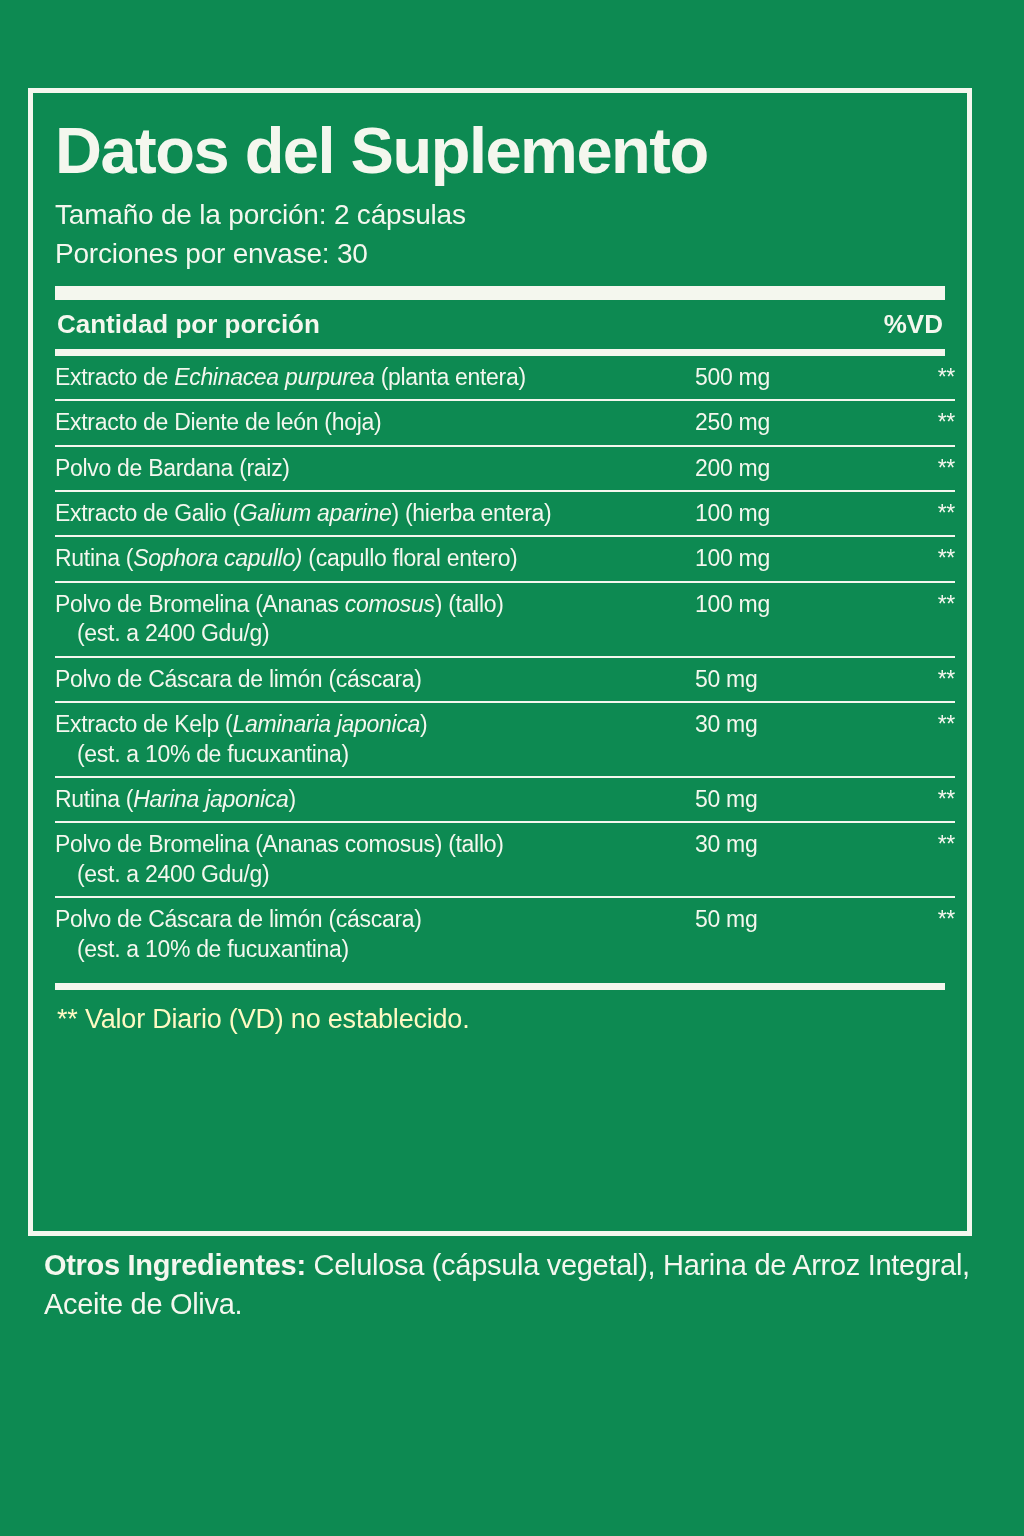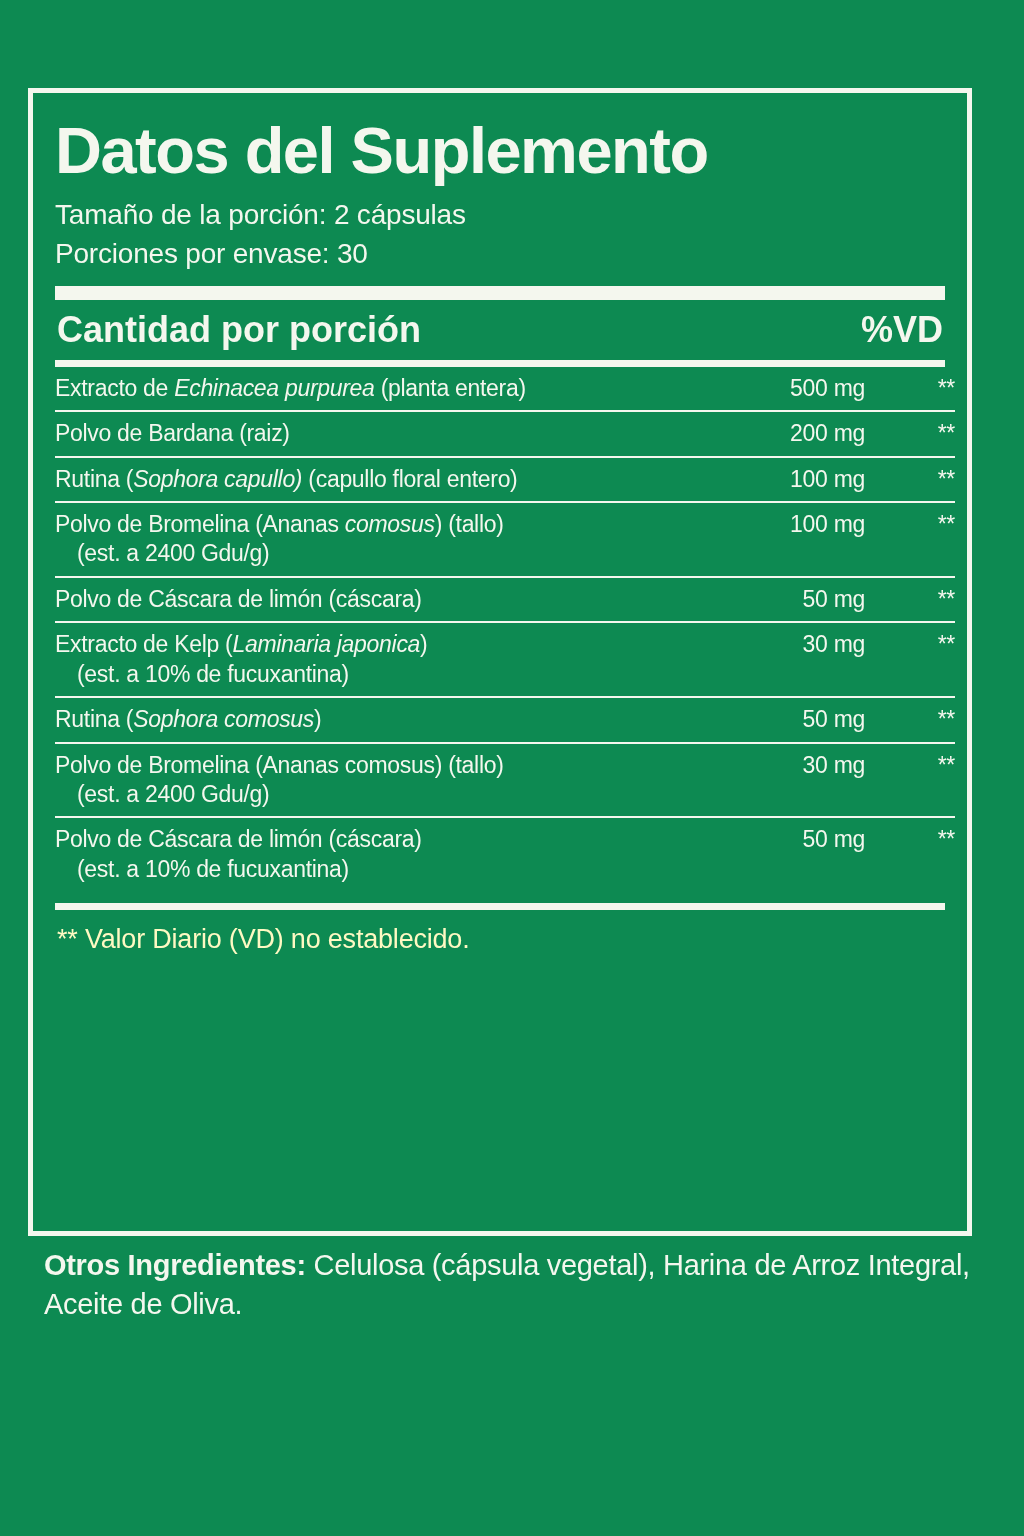--- a/index.html
+++ b/index.html
@@ -53,21 +53,21 @@
   .rule-medium {
     height: 7px;
     background: #f4f7ee;
     margin: 0;
   }
 
   .amount-header {
     display: flex;
     align-items: baseline;
     justify-content: space-between;
-    font-size: 36px;
+    font-size: 26px;
     font-weight: bold;
     padding: 9px 2px 9px 2px;
     color: #f4f7ee;
   }
 
   table.facts {
     width: 100%;
     border-collapse: collapse;
     table-layout: fixed;
   }
@@ -76,21 +76,21 @@
     padding: 7px 0 7px 0;
     color: #f4f7ee;
     font-size: 23px;
     line-height: 1.28;
     letter-spacing: -0.3px;
   }
   table.facts tr + tr td {
     border-top: 2px solid #f4f7ee;
   }
   td.name { width: 640px; padding-right: 6px; }
-  td.amt  { width: 170px; font-size: 28px; text-align: right; }
+  td.amt  { width: 170px; font-size: 28px; }
   td.dv   { width: 90px; text-align: right; font-size: 24px; padding-top: 6px; }
   .sub {
     display: block;
     padding-left: 22px;
   }
   .ital { font-style: italic; }
 
   .footnote {
     font-size: 27px;
     padding: 14px 2px 0 2px;
@@ -134,29 +134,43 @@
       <tbody>
 
         <tr>
           <td class="name">
             <span>Extracto de </span><span class="ital">Echinacea purpurea</span><span> (planta entera)</span>
           </td>
           <td class="amt">500 mg</td>
           <td class="dv">**</td>
         </tr>
 
+        <tr>
+          <td class="name">
+            <span>Extracto de Diente de león (hoja)</span><span class="ital"></span><span></span>
+          </td>
+          <td class="amt">250 mg</td>
+          <td class="dv">**</td>
+        </tr>
 
         <tr>
           <td class="name">
             <span>Polvo de Bardana (raiz)</span><span class="ital"></span><span></span>
           </td>
           <td class="amt">200 mg</td>
           <td class="dv">**</td>
         </tr>
 
+        <tr>
+          <td class="name">
+            <span>Extracto de Galio (</span><span class="ital">Galium aparine</span><span>) (hierba entera)</span>
+          </td>
+          <td class="amt">100 mg</td>
+          <td class="dv">**</td>
+        </tr>
 
         <tr>
           <td class="name">
             <span>Rutina (</span><span class="ital">Sophora capullo)</span><span> (capullo floral entero)</span>
           </td>
           <td class="amt">100 mg</td>
           <td class="dv">**</td>
         </tr>
 
         <tr>
@@ -180,21 +194,21 @@
           <td class="name">
             <span>Extracto de Kelp (</span><span class="ital">Laminaria japonica</span><span>)</span>
             <span class="sub">(est. a 10% de fucuxantina)</span>
           </td>
           <td class="amt">30 mg</td>
           <td class="dv">**</td>
         </tr>
 
         <tr>
           <td class="name">
-            <span>Rutina (</span><span class="ital">Sophora comosus</span><span>)</span>
+            <span>Rutina (</span><span class="ital">Harina japonica</span><span>)</span>
           </td>
           <td class="amt">50 mg</td>
           <td class="dv">**</td>
         </tr>
 
         <tr>
           <td class="name">
             <span>Polvo de Bromelina (Ananas comosus) (tallo)</span><span class="ital"></span><span></span>
             <span class="sub">(est. a 2400 Gdu/g)</span>
           </td>

